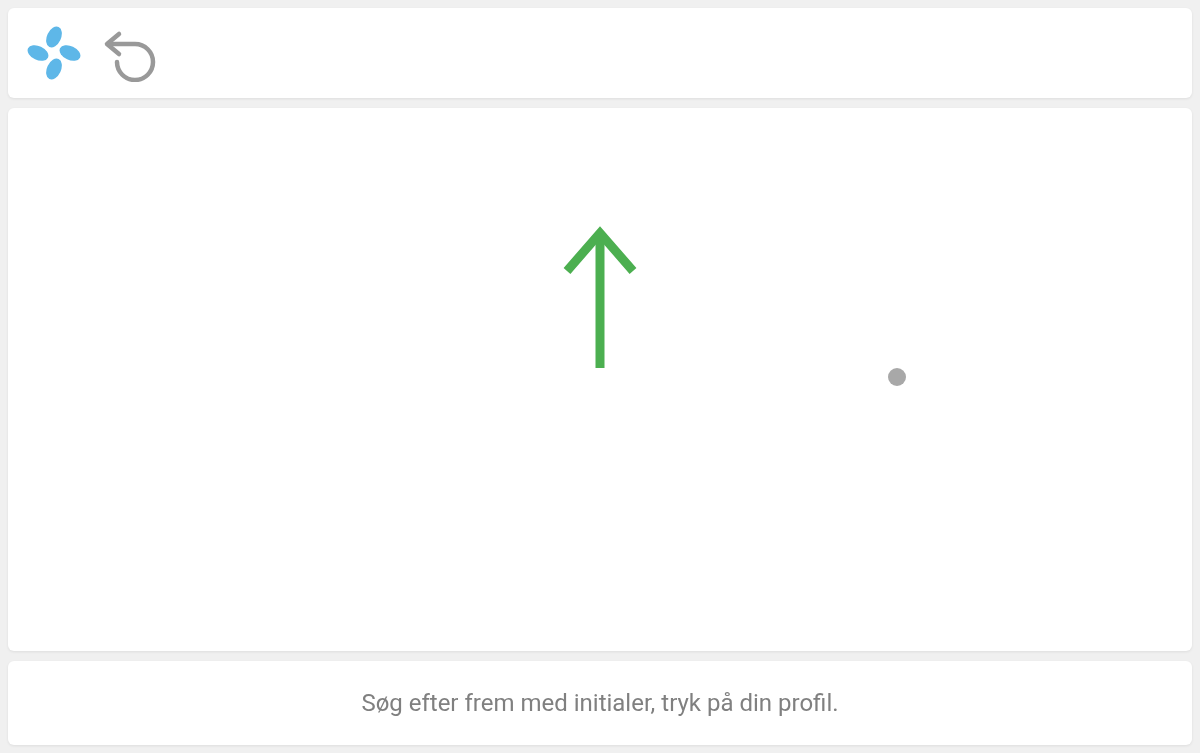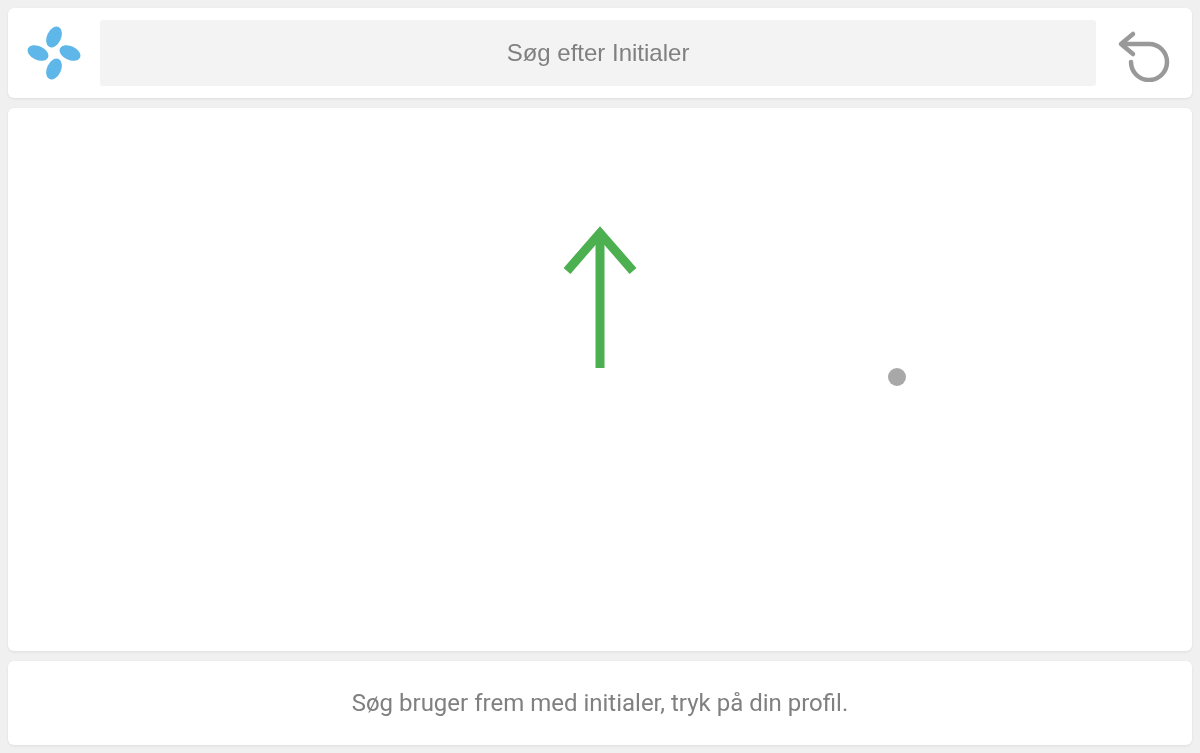--- a/index.html
+++ b/index.html
@@ -104,34 +104,33 @@
   <div class="logo">
     <svg width="56" height="56" viewBox="0 0 56 56">
       <g fill="#5eb7e8">
         <ellipse cx="28" cy="12" rx="7" ry="11" transform="rotate(25 28 12)"></ellipse>
         <ellipse cx="44" cy="28" rx="7" ry="11" transform="rotate(115 44 28)"></ellipse>
         <ellipse cx="28" cy="44" rx="7" ry="11" transform="rotate(205 28 44)"></ellipse>
         <ellipse cx="12" cy="28" rx="7" ry="11" transform="rotate(295 12 28)"></ellipse>
       </g>
     </svg>
   </div>
-  <input type="text" class="search-input" placeholder="Søg efter Initialer" style="">
   <div class="refresh-btn">
     <svg width="58" height="58" viewBox="0 0 58 58">
       <path d="M 18 10 L 6 20 L 18 30" fill="none" stroke="#999999" stroke-width="4.5" stroke-linecap="round" stroke-linejoin="round"></path>
       <path d="M 8 20 L 34 20 A 18 18 0 1 1 16 38" fill="none" stroke="#999999" stroke-width="4.5" stroke-linecap="round"></path>
     </svg>
   </div>
 </div>
 
 <div class="main-card">
   <div class="arrow-up">
     <svg width="90" height="150" viewBox="0 0 90 150">
       <path d="M 45 10 L 45 145" stroke="#4caf50" stroke-width="9" fill="none" stroke-linecap="butt"></path>
       <path d="M 12 48 L 45 10 L 78 48" stroke="#4caf50" stroke-width="9" fill="none" stroke-linecap="butt" stroke-linejoin="miter"></path>
     </svg>
   </div>
   <div class="gray-dot"></div>
 </div>
 
 <div class="footer-card">
-  <span class="footer-text">Søg bruger frem med initialer, tryk på din profil.</span>
+  <span class="footer-text">Søg efter frem med initialer, tryk på din profil.</span>
 </div>
 
 </body></html>

